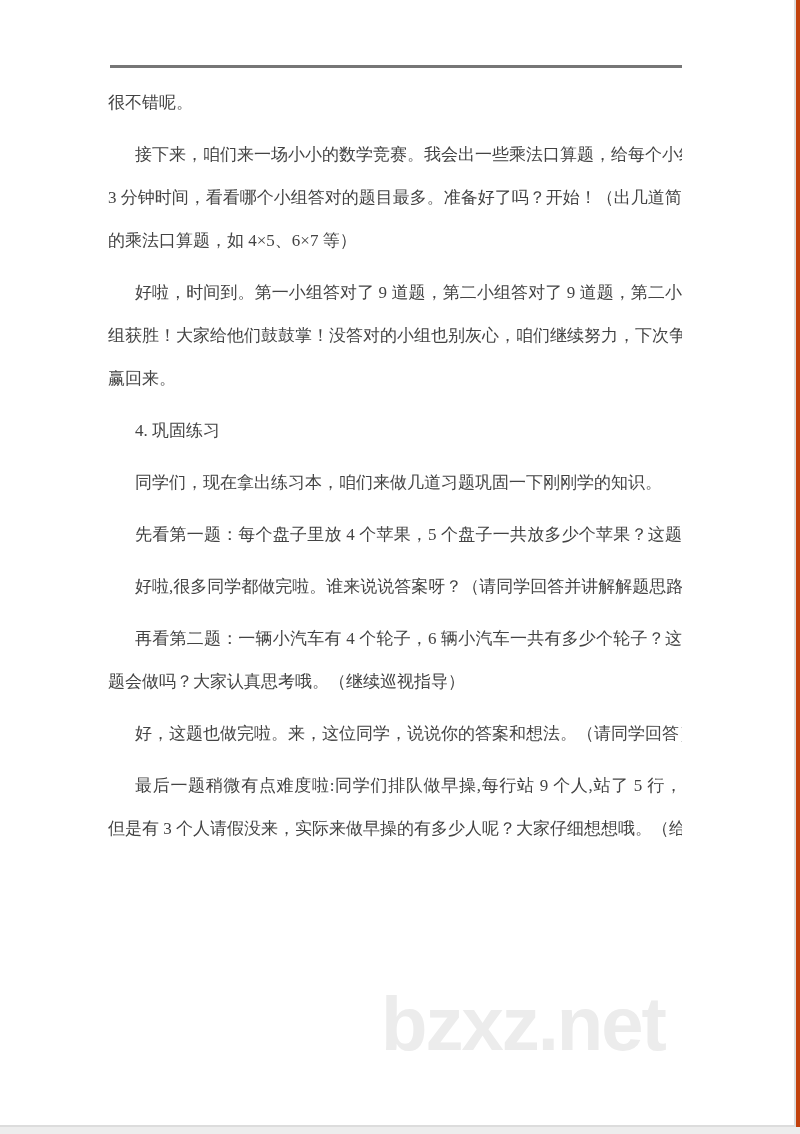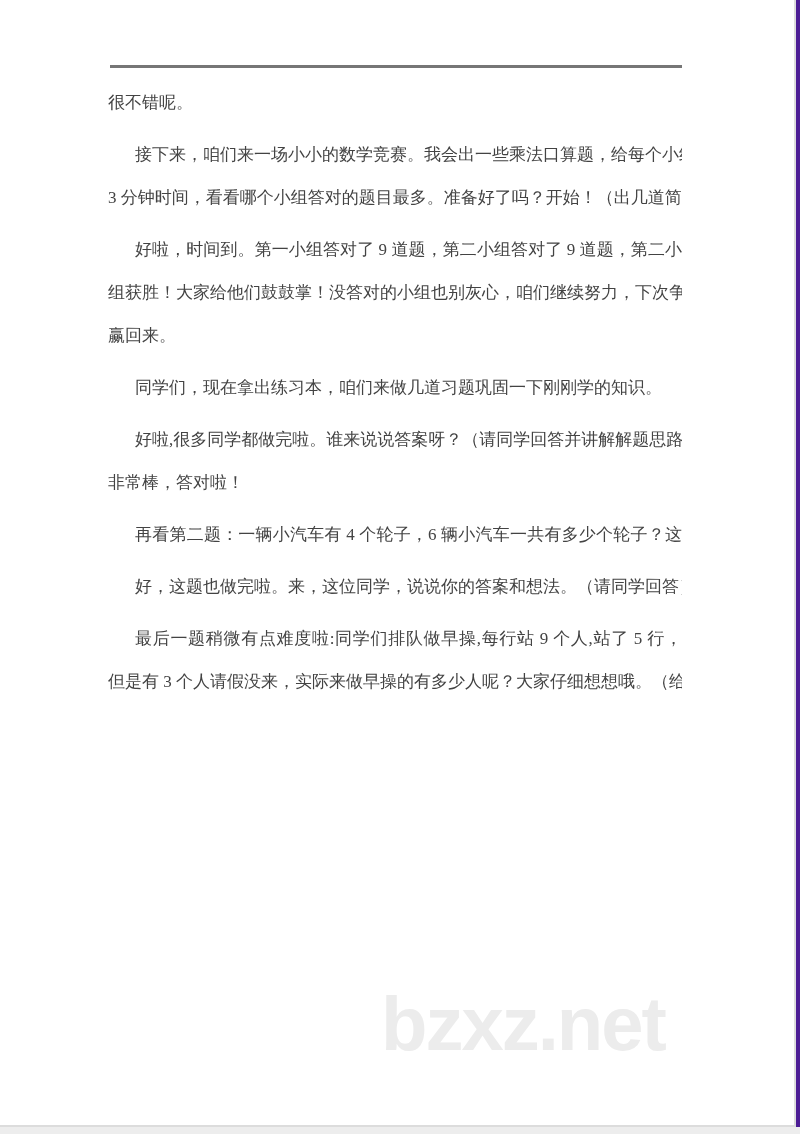--- a/index.html
+++ b/index.html
@@ -6,21 +6,21 @@
     margin: 0;
     padding: 0;
     background: #ffffff;
     font-family: "Liberation Serif", serif;
   }
   .viewport {
     position: relative;
     width: 800px;
     height: 1134px;
     overflow: hidden;
-    background: #4c1d95;
+    background: #c2410c;
   }
   .page {
     position: absolute;
     left: 0;
     top: 0;
     width: 795px;
     height: 1126px;
     background: #ffffff;
     z-index: 1;
   }
@@ -108,37 +108,42 @@
   <div class="page">
     <div class="top-rule"></div>
     <div class="watermark">bzxz.net</div>
     <div class="content" id="document-body">
         <div class="paragraph">
           <div class="text-line last-line">很不错呢。</div>
         </div>
         <div class="paragraph">
           <div class="text-line indented">接下来，咱们来一场小小的数学竞赛。我会出一些乘法口算题，给每个小组</div>
           <div class="text-line">3 分钟时间，看看哪个小组答对的题目最多。准备好了吗？开始！（出几道简单</div>
+          <div class="text-line last-line">的乘法口算题，如 4×5、6×7 等）</div>
         </div>
         <div class="paragraph">
           <div class="text-line indented">好啦，时间到。第一小组答对了 9 道题，第二小组答对了 9 道题，第二小</div>
           <div class="text-line">组获胜！大家给他们鼓鼓掌！没答对的小组也别灰心，咱们继续努力，下次争取</div>
           <div class="text-line last-line">赢回来。</div>
         </div>
         <div class="paragraph">
+          <div class="text-line last-line indented">4. 巩固练习</div>
+        </div>
+        <div class="paragraph">
           <div class="text-line last-line indented">同学们，现在拿出练习本，咱们来做几道习题巩固一下刚刚学的知识。</div>
         </div>
         <div class="paragraph">
+          <div class="text-line indented">先看第一题：每个盘子里放 4 个苹果，5 个盘子一共放多少个苹果？这题</div>
         </div>
         <div class="paragraph">
           <div class="text-line indented">好啦,很多同学都做完啦。谁来说说答案呀？（请同学回答并讲解解题思路）</div>
-          <div class="text-line last-line">非常棒，答对啦！</div>
         </div>
         <div class="paragraph">
           <div class="text-line indented">再看第二题：一辆小汽车有 4 个轮子，6 辆小汽车一共有多少个轮子？这</div>
+          <div class="text-line last-line">题会做吗？大家认真思考哦。（继续巡视指导）</div>
         </div>
         <div class="paragraph">
           <div class="text-line indented">好，这题也做完啦。来，这位同学，说说你的答案和想法。（请同学回答）</div>
         </div>
         <div class="paragraph">
           <div class="text-line indented">最后一题稍微有点难度啦:同学们排队做早操,每行站 9 个人,站了 5 行，</div>
           <div class="text-line">但是有 3 个人请假没来，实际来做早操的有多少人呢？大家仔细想想哦。（给学</div>
         </div>
       </div>
   </div>

